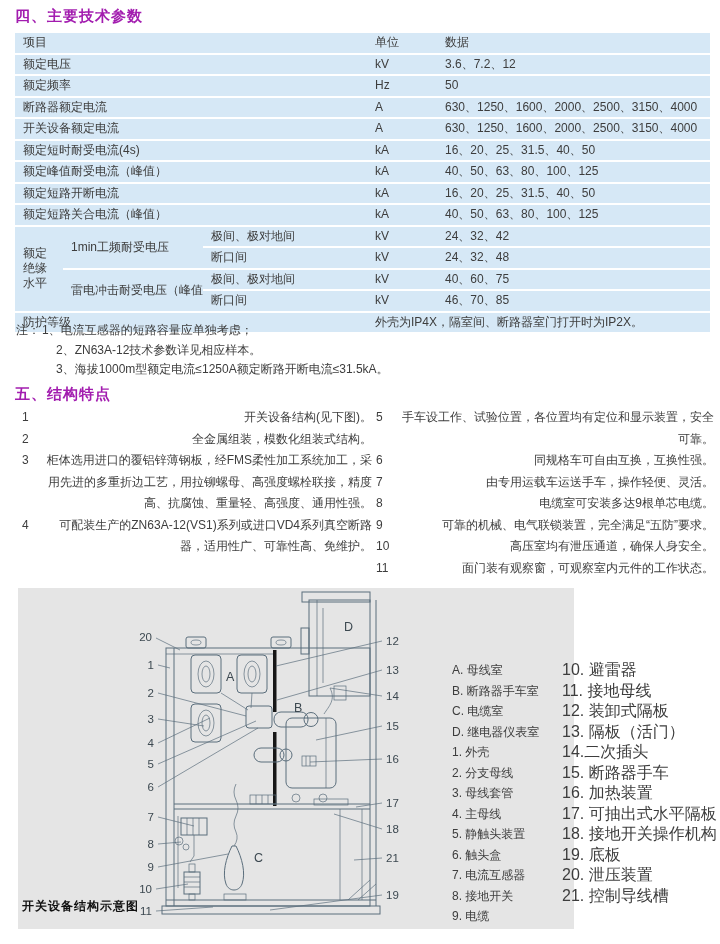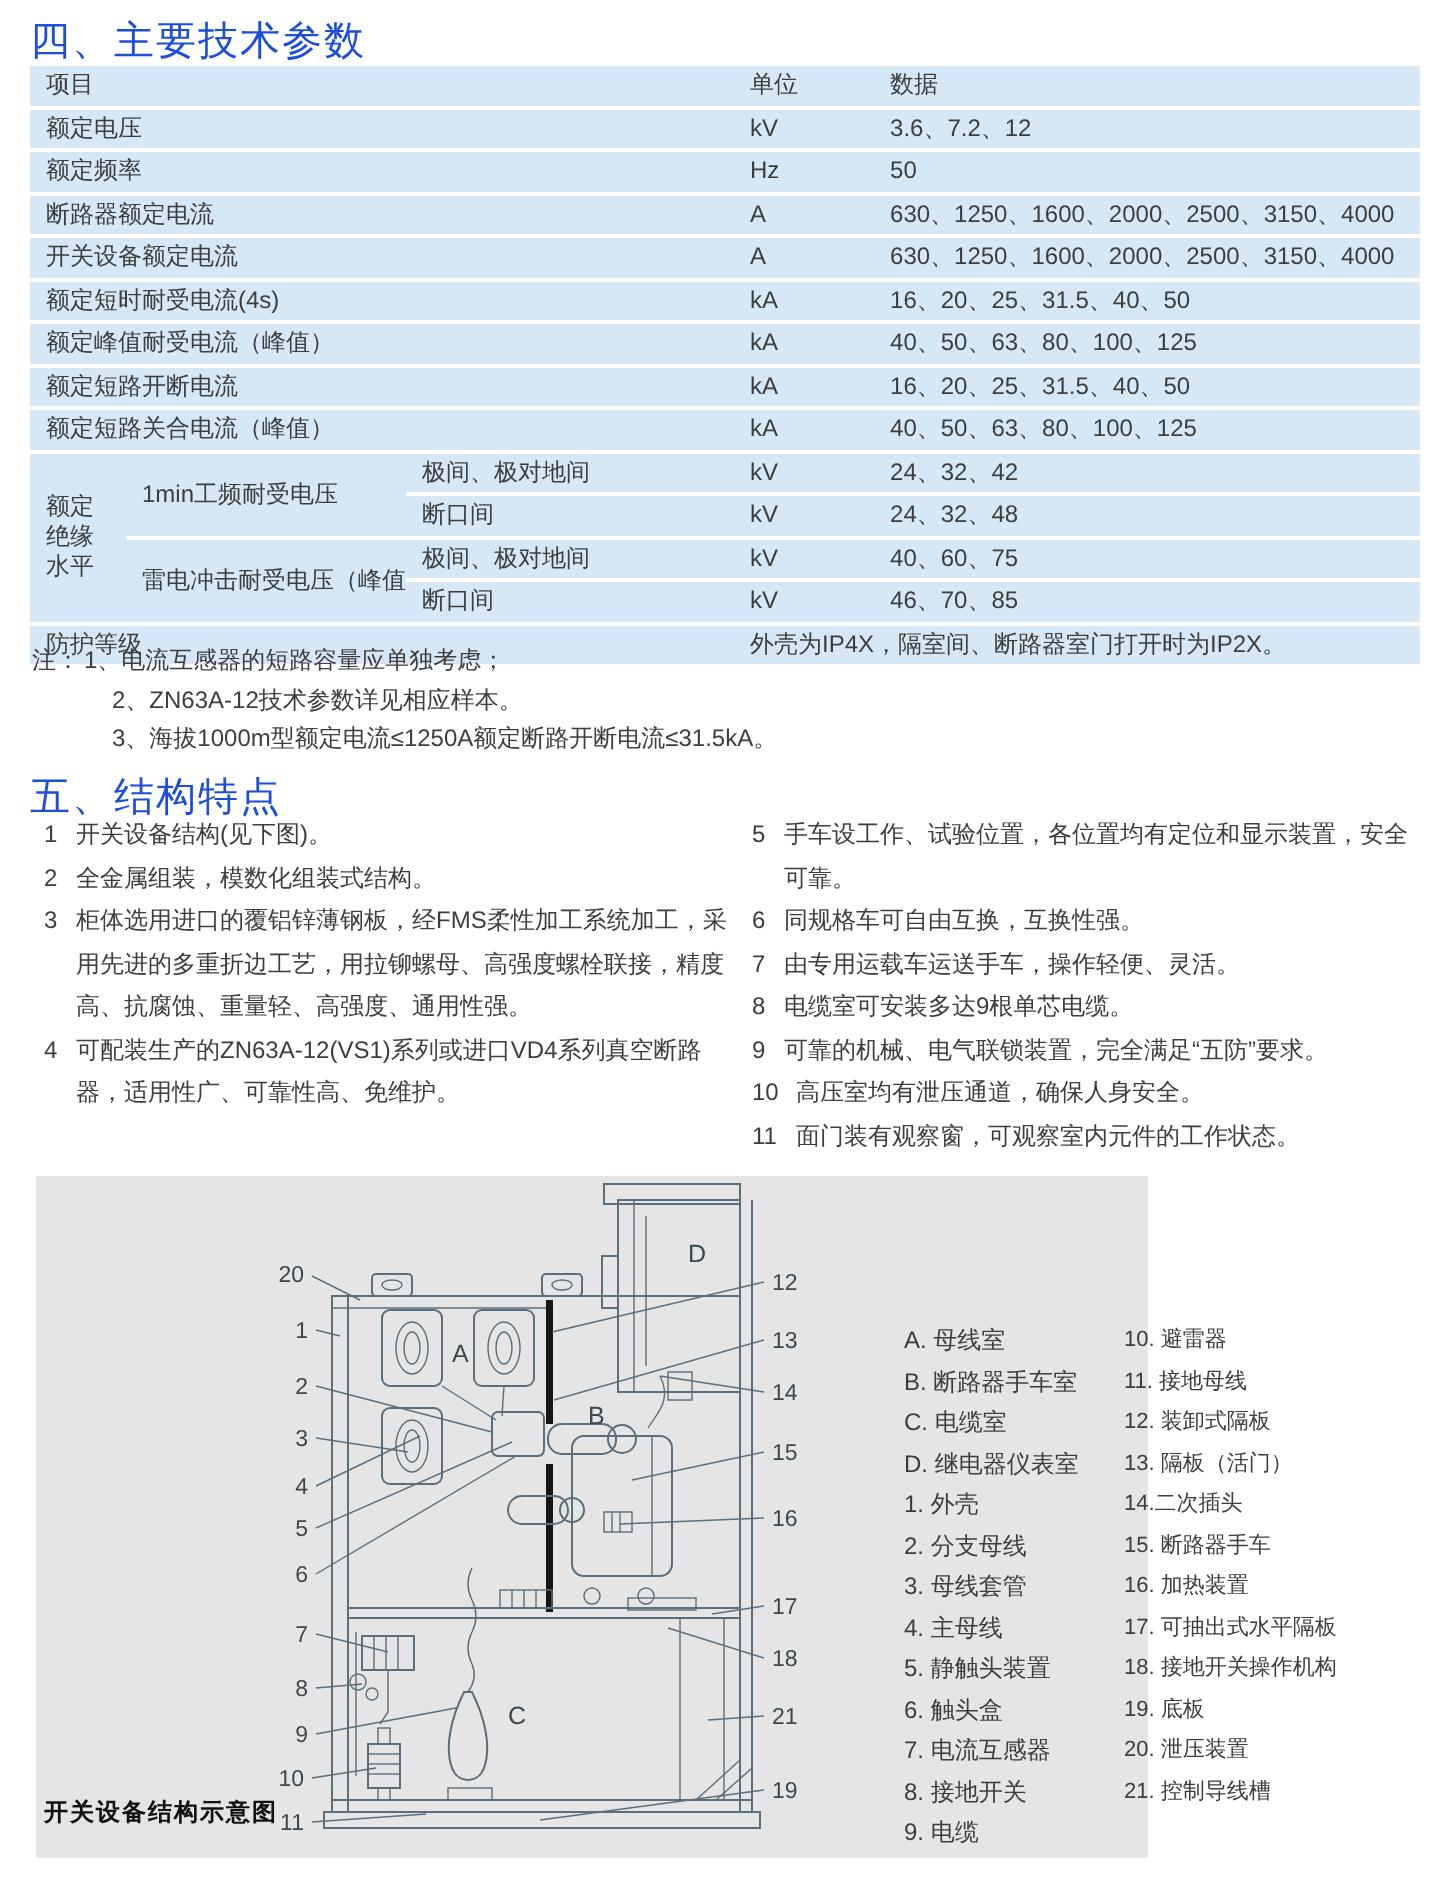--- a/index.html
+++ b/index.html
@@ -2,21 +2,21 @@
 <html><head>
 <meta charset="utf-8">
 <style>
   html,body{margin:0;padding:0;}
   body{
     width:720px;height:944px;position:relative;background:#ffffff;
     font-family:"Liberation Sans","DejaVu Sans",sans-serif;
     color:#3d3d3d;overflow:hidden;
   }
   .sect-title{
-    position:absolute;left:15px;font-size:20px;font-weight:normal;color:#1d4ed8;
+    position:absolute;left:15px;font-size:15px;font-weight:bold;color:#a21caf;
     letter-spacing:1px;
   }
   #title4{top:7px;}
   #title5{top:385px;text-align:center;}
 
   
   #param-table{
     position:absolute;left:15px;top:33px;width:695px;
     border-collapse:collapse;table-layout:fixed;font-size:12px;color:#3d3d3d;
   }
@@ -38,21 +38,21 @@
   .note-prefix{width:26px;flex:none;}
   .note-indent{margin-left:40px;}
 
   
   .feature-col{position:absolute;top:407px;font-size:12px;line-height:21.5px;color:#3d3d3d;}
   #features-left{left:22px;width:350px;}
   #features-right{left:376px;width:338px;}
   .feature-item{display:flex;}
   .feature-num{flex:none;width:16px;}
   .feature-num.wide{width:22px;}
-  .feature-text{flex:1;}
+  .feature-text{flex:1;text-align:right;}
 
   
   #diagram-panel{
     position:absolute;left:18px;top:588px;width:556px;height:341px;
     background:#e5e5e5;
   }
   #diagram-svg{position:absolute;left:0;top:0;}
   #legend-left{left:434px;position:absolute;top:72px;}
   #legend-right{left:544px;position:absolute;top:72px;}
   .legend-item{white-space:nowrap;}
@@ -387,21 +387,21 @@
     <div class="legend-item">1. 外壳</div>
     <div class="legend-item">2. 分支母线</div>
     <div class="legend-item">3. 母线套管</div>
     <div class="legend-item">4. 主母线</div>
     <div class="legend-item">5. 静触头装置</div>
     <div class="legend-item">6. 触头盒</div>
     <div class="legend-item">7. 电流互感器</div>
     <div class="legend-item">8. 接地开关</div>
     <div class="legend-item">9. 电缆</div>
   </div>
-  <div id="legend-right" class="legend-col" style="font-size:11px;line-height:20.5px;">
+  <div id="legend-right" class="legend-col" style="font-size:16px;line-height:20.5px;">
     <div class="legend-item">10. 避雷器</div>
     <div class="legend-item">11. 接地母线</div>
     <div class="legend-item">12. 装卸式隔板</div>
     <div class="legend-item">13. 隔板（活门）</div>
     <div class="legend-item">14.二次插头</div>
     <div class="legend-item">15. 断路器手车</div>
     <div class="legend-item">16. 加热装置</div>
     <div class="legend-item">17. 可抽出式水平隔板</div>
     <div class="legend-item">18. 接地开关操作机构</div>
     <div class="legend-item">19. 底板</div>

